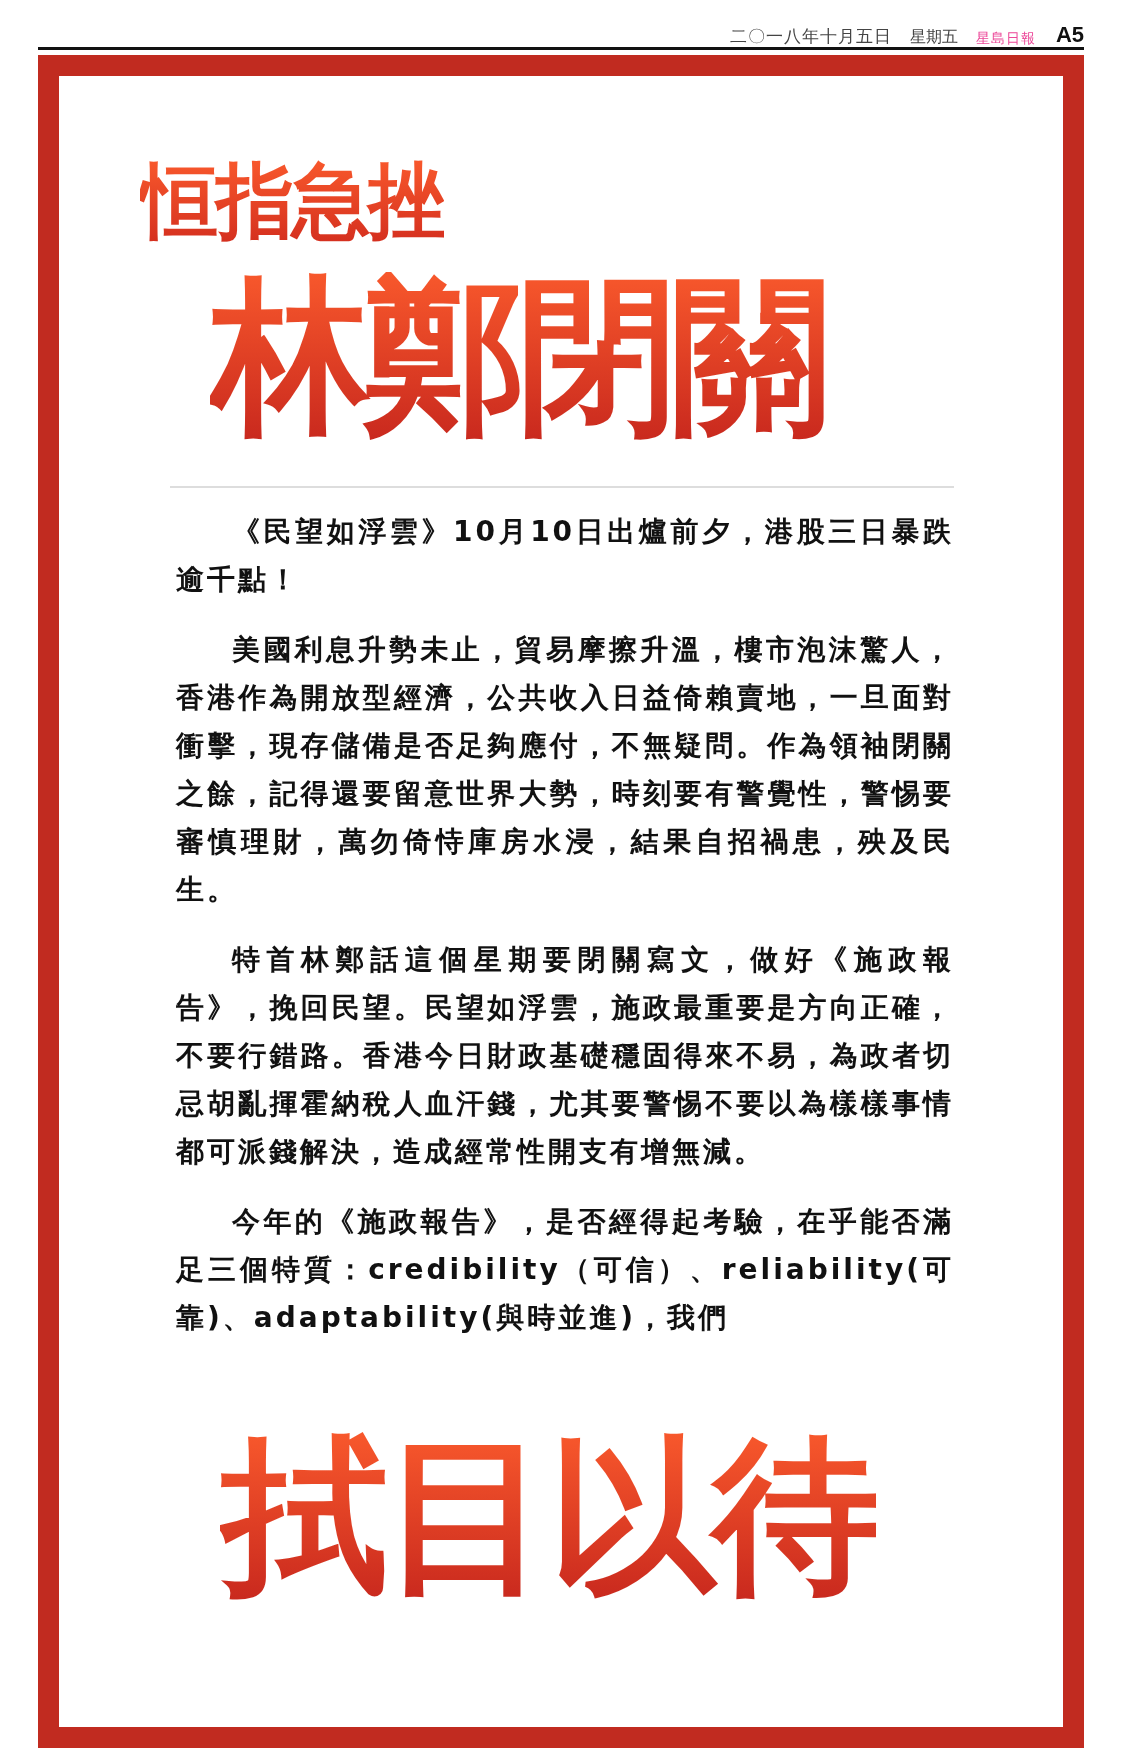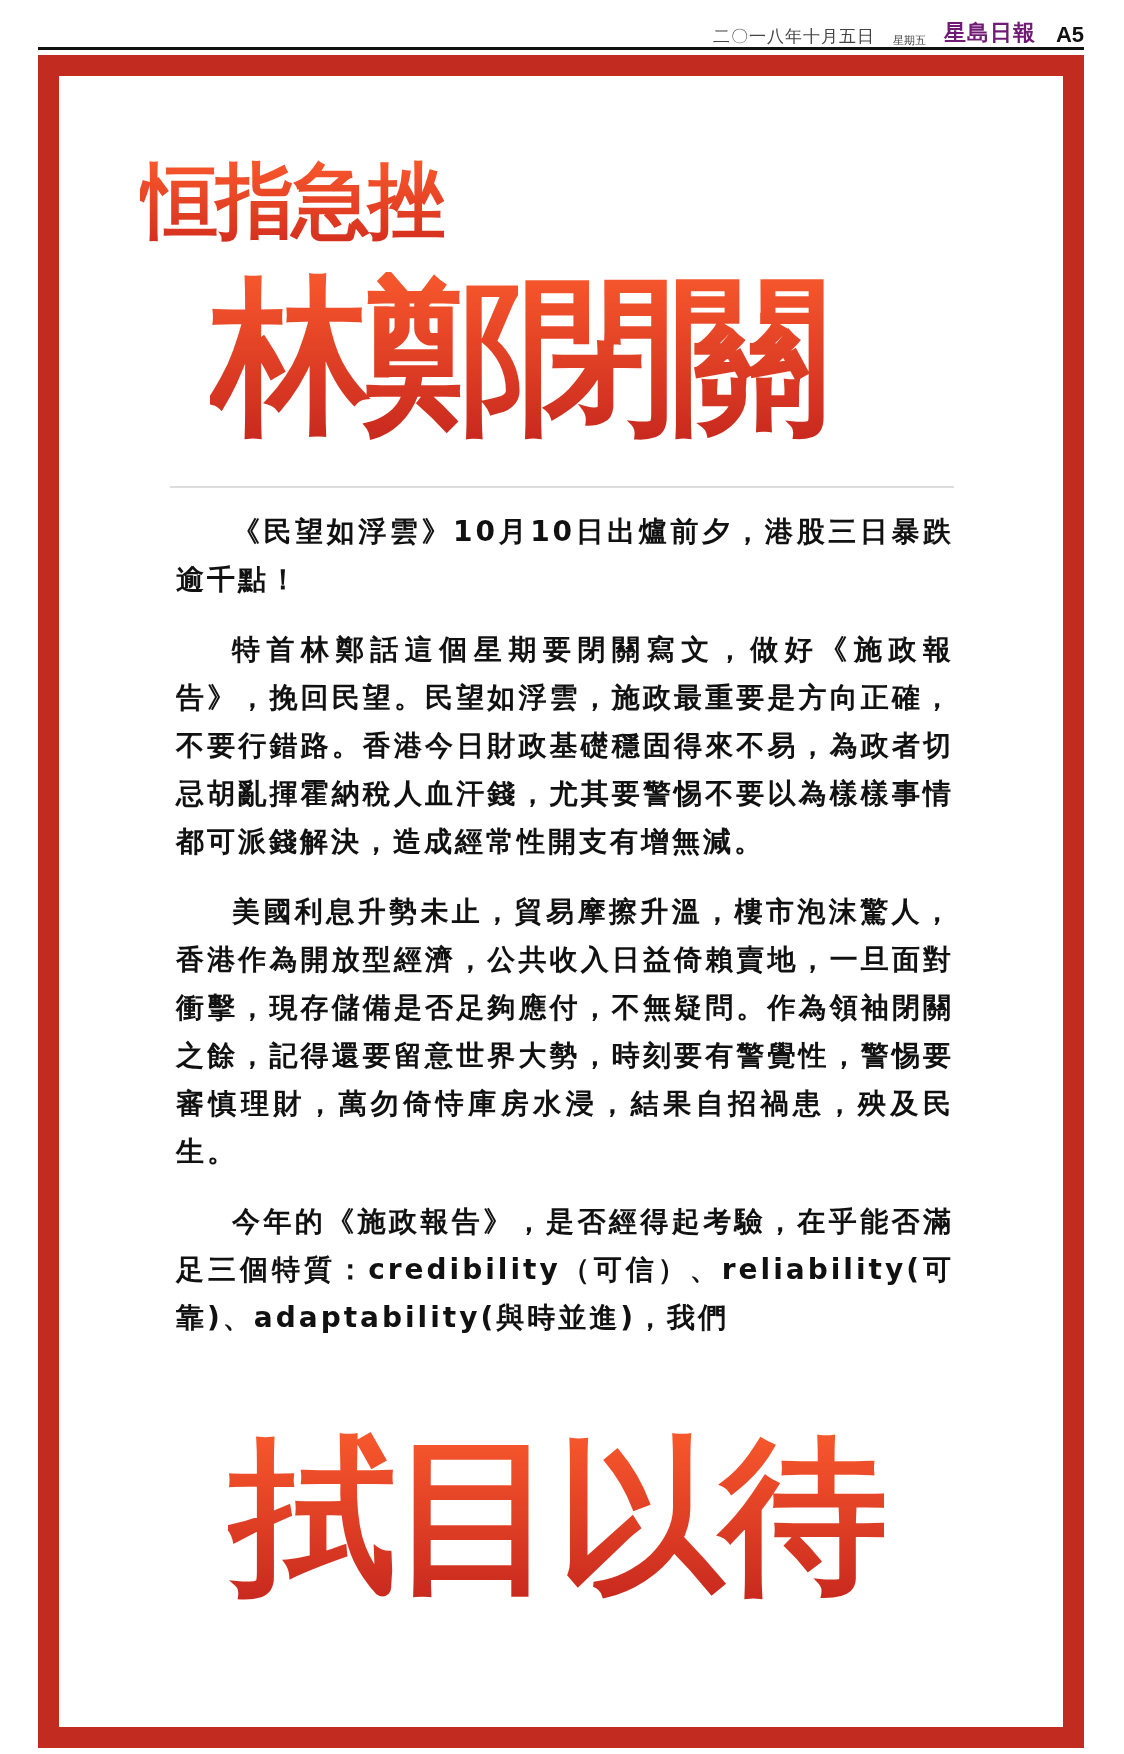--- a/index.html
+++ b/index.html
@@ -1,42 +1,42 @@
 <!DOCTYPE html>
 <html><head>
 <meta charset="utf-8">
 <style>
   html, body { margin:0; padding:0; background:#ffffff; }
   body { width:1124px; height:1754px; position:relative; overflow:hidden;
          font-family:"DejaVu Sans", "Liberation Sans", sans-serif; }
   .masthead { position:absolute; top:22px; right:40px; height:26px;
               display:flex; align-items:flex-end; gap:10px; color:#222; }
   .mh-date { font-size:17px; color:#444; letter-spacing:1px; }
-  .mh-weekday { font-size:11px; color:#444; margin-left:8px;text-align:center; }
-  .mh-paper { font-size:22px; font-weight:bold; color:#701a75; margin-left:8px; letter-spacing:1px; }
+  .mh-weekday { font-size:16px; color:#444; margin-left:8px;text-align:center; }
+  .mh-paper { font-size:14px; font-weight:normal; color:#ec4899; margin-left:8px; letter-spacing:1px; }
   .mh-page { font-size:22px; font-weight:bold; color:#111; margin-left:10px; font-family:"Liberation Sans", sans-serif; }
   .rule-black { position:absolute; left:38px; right:40px; top:47px; height:3px; background:#111; }
   .frame { position:absolute; left:38px; top:55px; width:1046px; height:1693px;
            box-sizing:border-box; border:21px solid #c12b20; background:#fff; }
   .hl-small { position:absolute; left:140px; top:160px; font-weight:bold; font-size:78px;
               line-height:1; letter-spacing:-2px; color:#e2462a;
               background:linear-gradient(180deg,#f8582c 0%,#d5301f 100%);
               -webkit-background-clip:text; background-clip:text; -webkit-text-fill-color:transparent;
               transform:scaleY(1.05); transform-origin:top left; }
   .hl-big { position:absolute; left:210px; top:272px; font-weight:bold; font-size:168px;
             line-height:1; letter-spacing:-6px; width:720px;
             background:linear-gradient(180deg,#f8582c 0%,#c9291e 100%);
             -webkit-background-clip:text; background-clip:text; -webkit-text-fill-color:transparent;
             transform:scaleX(0.95) scaleY(1.0); transform-origin:top left; }
   .divider { position:absolute; left:170px; top:486px; width:784px; height:2px; background:#ddd; }
   .article { position:absolute; left:176px; top:508px; width:778px; color:#111;
              font-weight:bold; font-size:28px; line-height:48px; letter-spacing:3px; }
   .article p { margin:0 0 22px 0; text-indent:2em; text-align:justify; }
   .article p.last { margin-bottom:0; }
-  .hl-bottom { position:absolute; left:228px; top:1432px; font-weight:bold; font-size:168px;
+  .hl-bottom { position:absolute; left:220px; top:1432px; font-weight:bold; font-size:168px;
                line-height:1; letter-spacing:-4px;
                background:linear-gradient(180deg,#f8582c 0%,#c9291e 100%);
                -webkit-background-clip:text; background-clip:text; -webkit-text-fill-color:transparent; }
 </style>
 </head>
 <body>
 
 <div class="masthead">
   <span class="mh-date">二〇一八年十月五日</span>
   <span class="mh-weekday">星期五</span>
@@ -47,18 +47,18 @@
 
 <div class="frame"></div>
 
 <div class="hl-small">恒指急挫</div>
 <div class="hl-big">林鄭閉關</div>
 
 <div class="divider"></div>
 
 <div class="article">
   <p>《民望如浮雲》10月10日出爐前夕，港股三日暴跌逾千點！</p>
+  <p>美國利息升勢未止，貿易摩擦升溫，樓市泡沫驚人，香港作為開放型經濟，公共收入日益倚賴賣地，一旦面對衝擊，現存儲備是否足夠應付，不無疑問。作為領袖閉關之餘，記得還要留意世界大勢，時刻要有警覺性，警惕要審慎理財，萬勿倚恃庫房水浸，結果自招禍患，殃及民生。</p>
   <p>特首林鄭話這個星期要閉關寫文，做好《施政報告》，挽回民望。民望如浮雲，施政最重要是方向正確，不要行錯路。香港今日財政基礎穩固得來不易，為政者切忌胡亂揮霍納稅人血汗錢，尤其要警惕不要以為樣樣事情都可派錢解決，造成經常性開支有增無減。</p>
-  <p>美國利息升勢未止，貿易摩擦升溫，樓市泡沫驚人，香港作為開放型經濟，公共收入日益倚賴賣地，一旦面對衝擊，現存儲備是否足夠應付，不無疑問。作為領袖閉關之餘，記得還要留意世界大勢，時刻要有警覺性，警惕要審慎理財，萬勿倚恃庫房水浸，結果自招禍患，殃及民生。</p>
   <p class="last">今年的《施政報告》，是否經得起考驗，在乎能否滿足三個特質：credibility（可信）、reliability(可靠)、adaptability(與時並進)，我們</p>
 </div>
 
 <div class="hl-bottom">拭目以待</div>
 
 </body></html>

